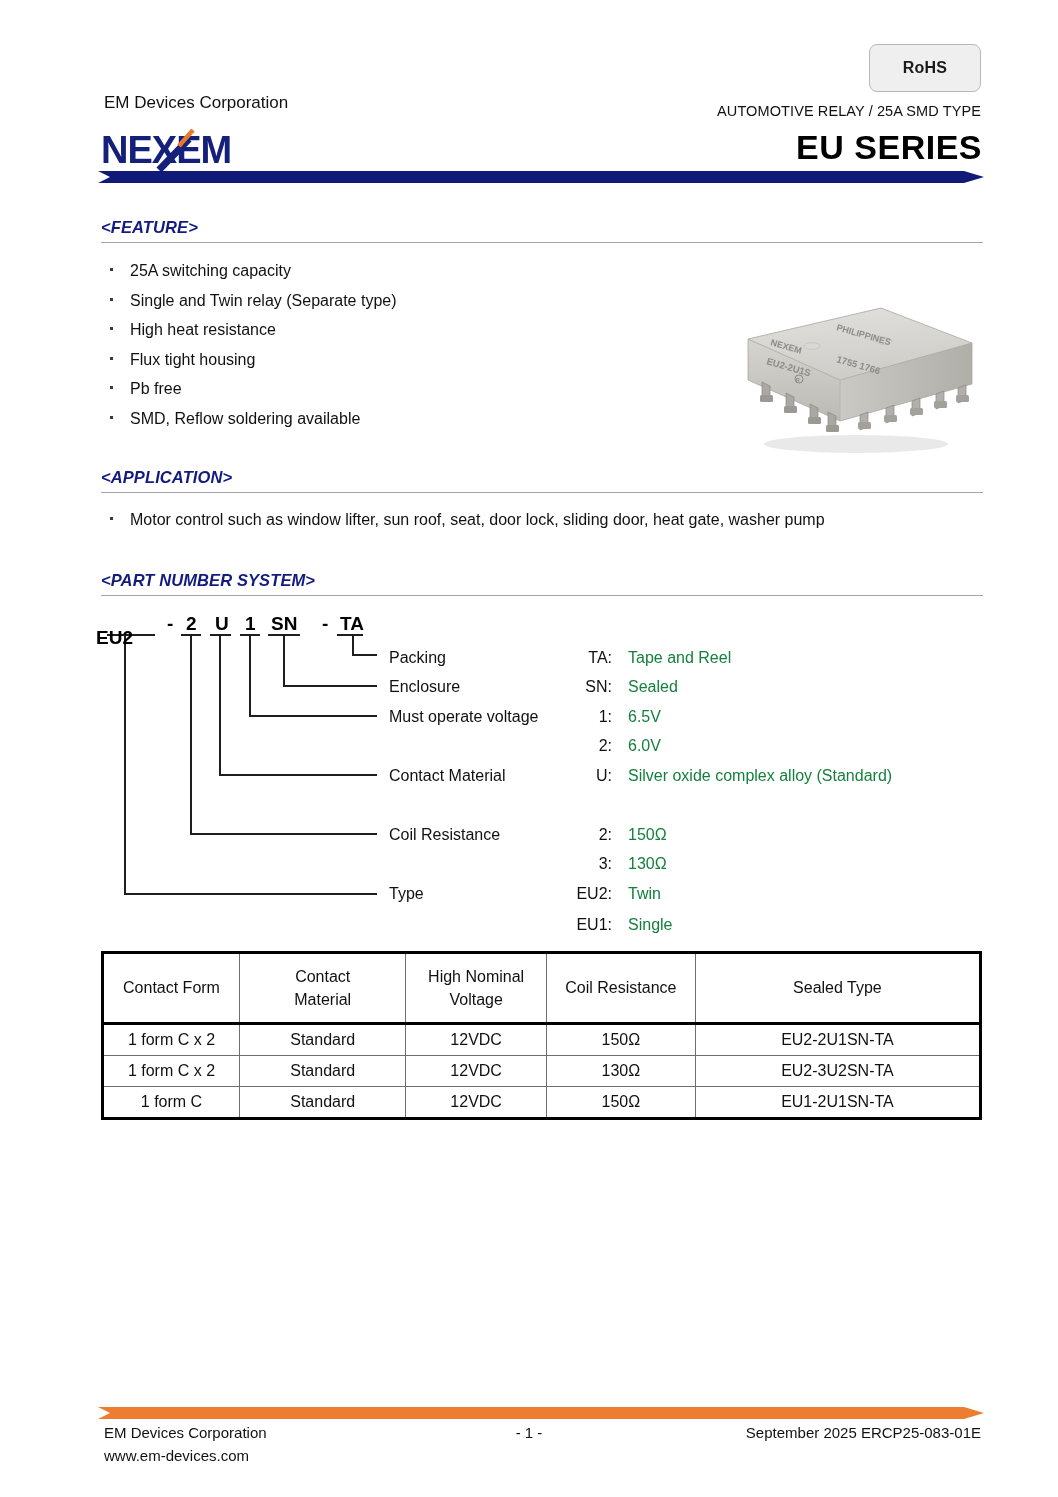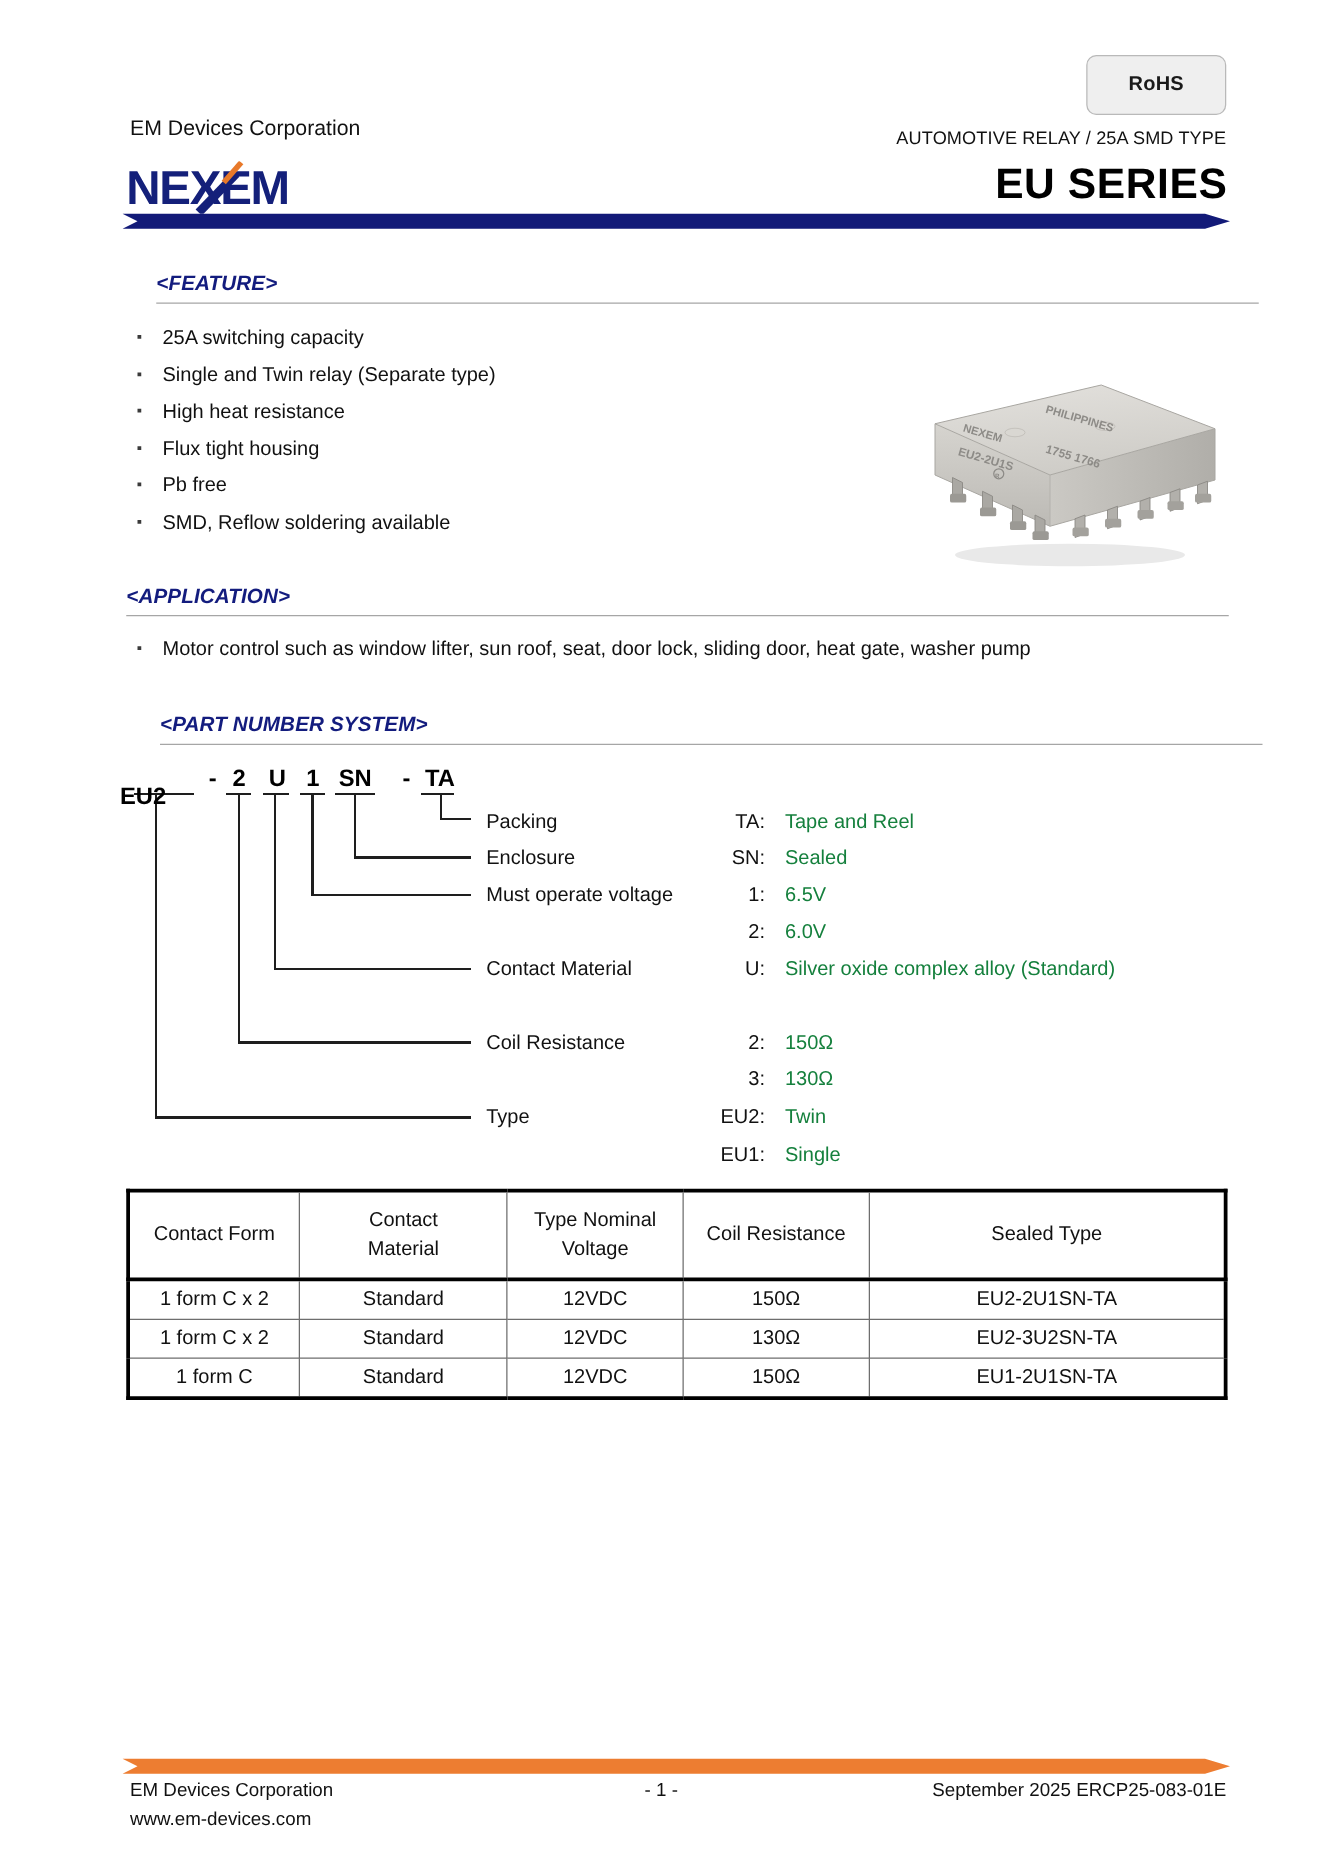--- a/index.html
+++ b/index.html
@@ -254,21 +254,21 @@
   <svg class="logo" viewBox="0 0 190 42">
     <text x="0" y="34" font-family="Liberation Sans, sans-serif" font-size="38" font-weight="bold" fill="#14207a" letter-spacing="-1">NEXEM</text>
     <line x1="58" y1="41" x2="88" y2="10" stroke="#14207a" stroke-width="7"></line>
     <line x1="78" y1="17" x2="92" y2="1" stroke="#E8792A" stroke-width="4.5"></line>
   </svg>
 
   <svg class="bar bar-top" viewBox="0 0 886 14" preserveAspectRatio="none">
     <path d="M0,1 L12,7 L0,13 L866,13 L886,7 L866,1 Z" fill="#121a78"></path>
   </svg>
 
-  <div class="sect" style="top:218px;margin-left:24px;">
+  <div class="sect" style="top:218px;">
     <div class="sect-title">&lt;FEATURE&gt;</div>
     <div class="sect-rule"></div>
   </div>
 
   <div class="bullets" id="feature-list" style="top:262px;">
       <div class="bullet-row">
         <span class="bullet-dot"></span>
         <span class="bullet-text">25A switching capacity</span>
       </div>
       <div class="bullet-row">
@@ -369,21 +369,21 @@
     <div class="sect-rule"></div>
   </div>
 
   <div class="bullets" id="application-list" style="top:511px;">
       <div class="bullet-row">
         <span class="bullet-dot"></span>
         <span class="bullet-text">Motor control such as window lifter, sun roof, seat, door lock, sliding door, heat gate, washer pump</span>
       </div>
     </div>
 
-  <div class="sect" style="top:571px;margin-left:27px;">
+  <div class="sect" style="top:571px;">
     <div class="sect-title">&lt;PART NUMBER SYSTEM&gt;</div>
     <div class="sect-rule"></div>
   </div>
 
   <svg class="pn-area" viewBox="0 0 1058 1497">
     <g stroke="#1e1e1e" stroke-width="1.9" fill="none" shape-rendering="crispEdges">
 
       <line x1="107" y1="635" x2="155" y2="635"></line>
       <line x1="181" y1="635" x2="201" y2="635"></line>
       <line x1="210" y1="635" x2="231" y2="635"></line>
@@ -447,21 +447,21 @@
     <thead>
       <tr id="spec-head">
           <th style="width: 15.5%;">
             <div>Contact Form</div>
           </th>
           <th style="width: 19%;">
             <div>Contact</div>
             <div>Material</div>
           </th>
           <th style="width: 16%;">
-            <div>Type Nominal</div>
+            <div>High Nominal</div>
             <div>Voltage</div>
           </th>
           <th style="width: 17%;">
             <div>Coil Resistance</div>
           </th>
           <th style="width: 32.5%;">
             <div>Sealed Type</div>
           </th>
         </tr>
     </thead>

